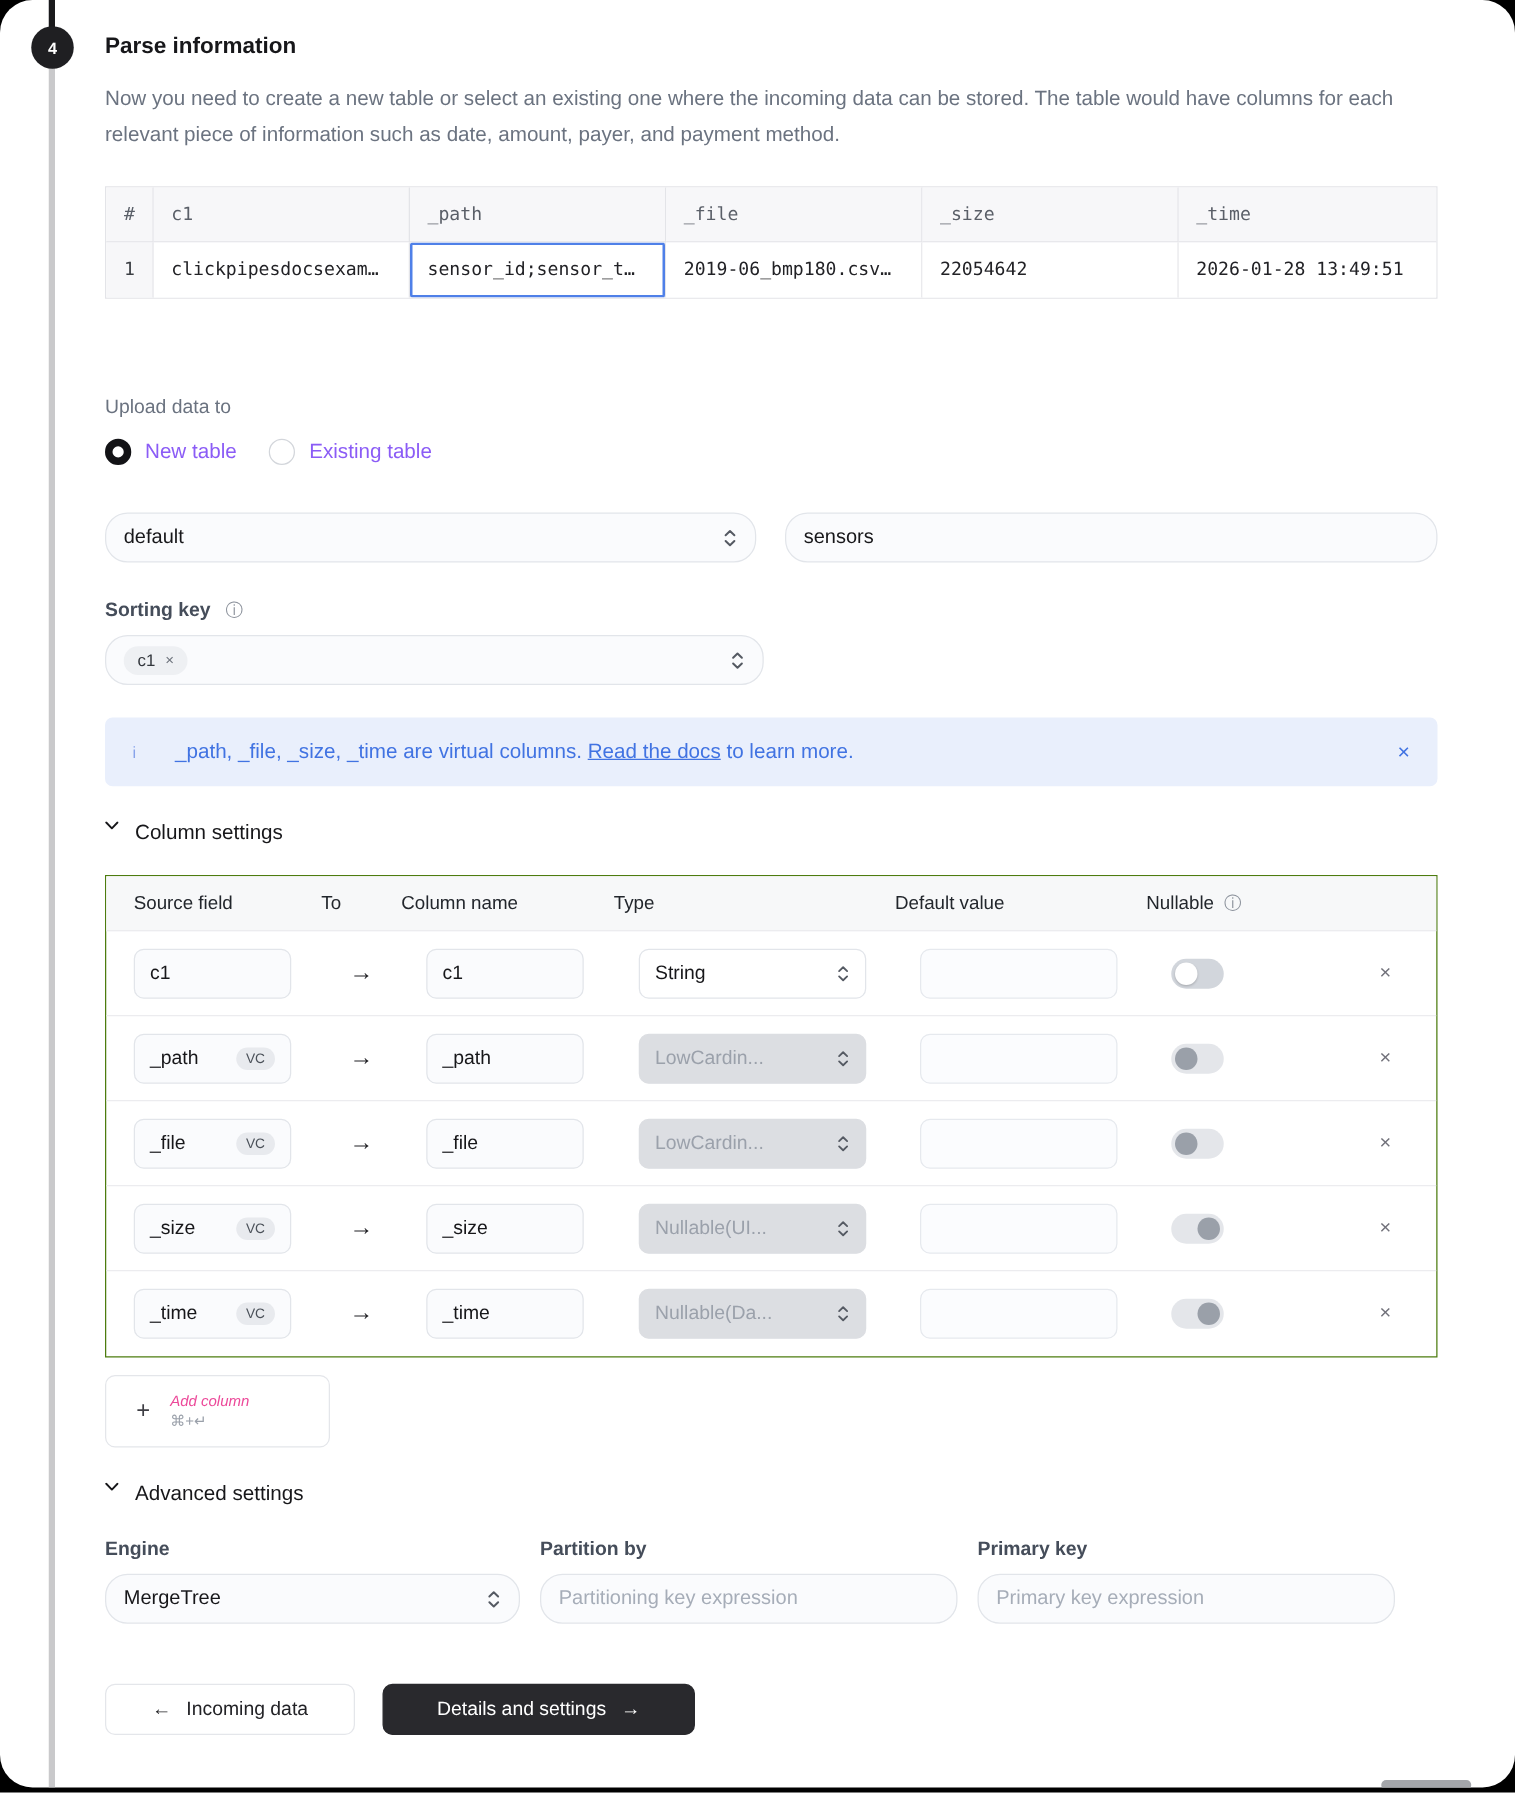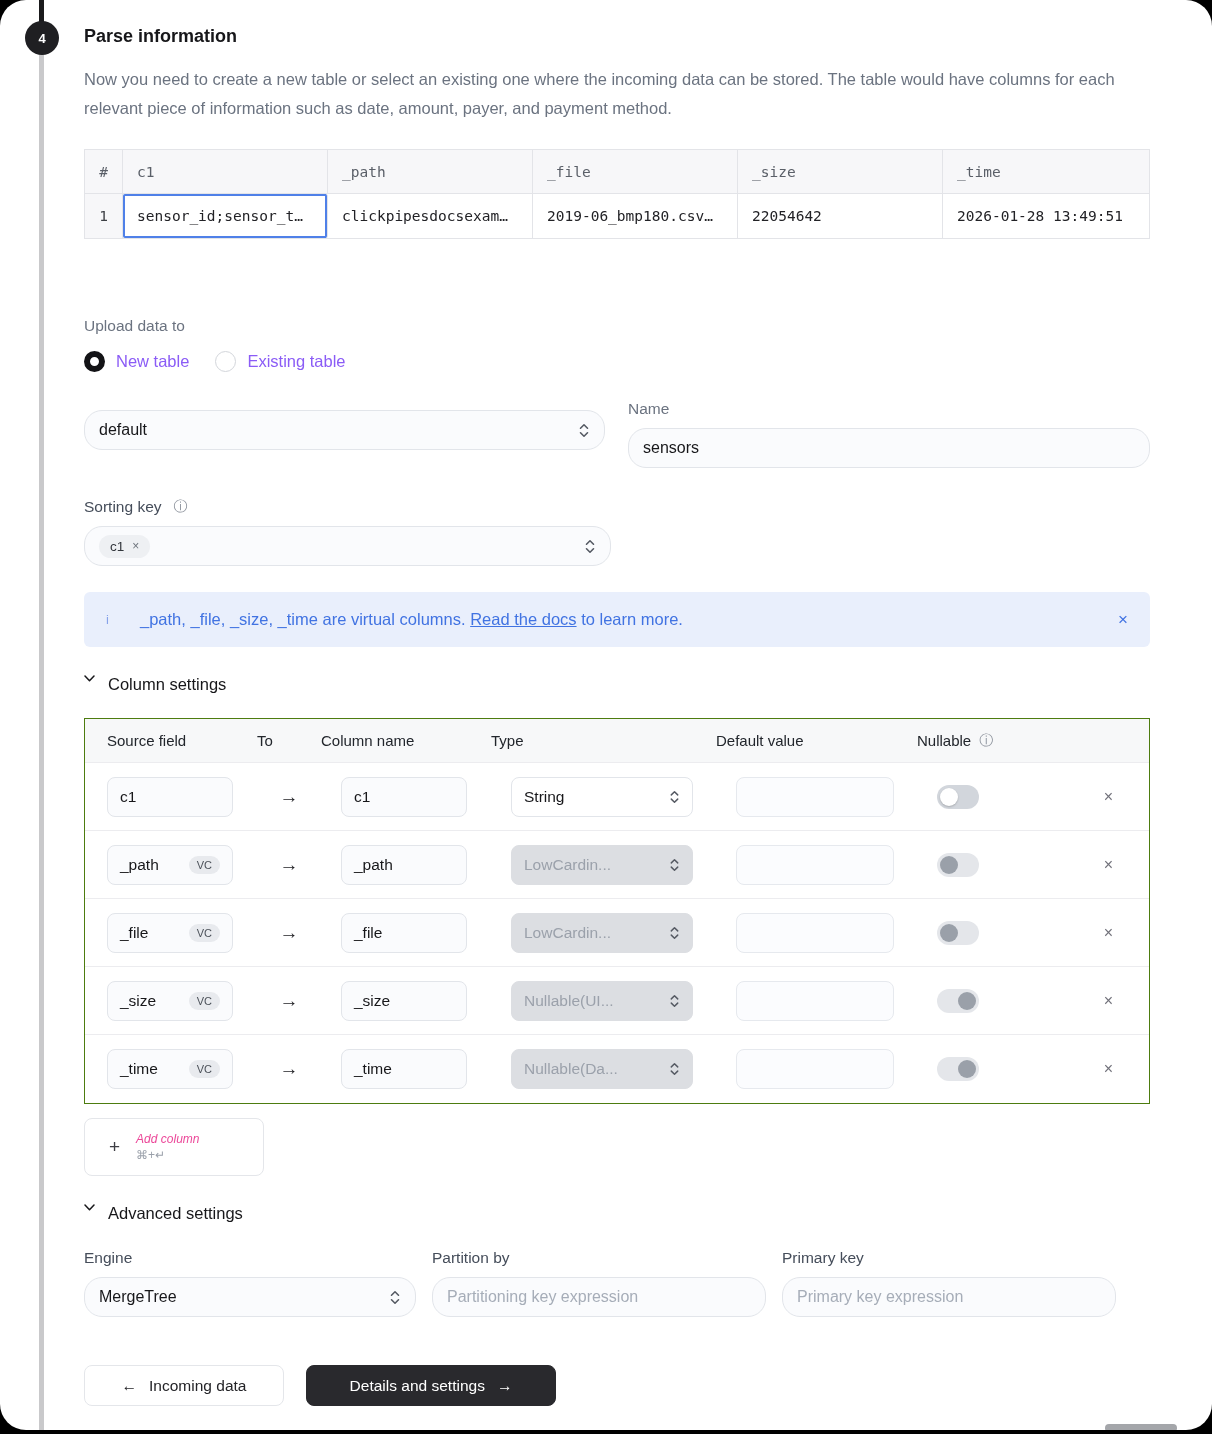--- a/index.html
+++ b/index.html
@@ -21,21 +21,21 @@
   .ptable { margin-top:26px; display:grid; grid-template-columns:38px 205px 205px 205px 205px 1fr; border:1px solid #e3e4e8; font-family:"DejaVu Sans Mono","Liberation Mono",monospace; font-size:14.5px; }
   .pcell { height:44px; display:flex; align-items:center; padding:0 14px; border-right:1px solid #e3e4e8; white-space:nowrap; overflow:hidden; }
   .pcell:nth-child(6n) { border-right:none; }
   .phead { background:#f7f7f9; color:#5a5f68; border-bottom:1px solid #e3e4e8; }
   .pnum { justify-content:center; padding:0 4px; }
   .pdata { color:#222226; background:#fff; }
   .pdata.pnum { background:#f7f7f9; color:#3c3f44; }
   .pcell.selected { box-shadow: inset 0 0 0 2px #4f80e8; border-radius:2px; }
 
   .field-label { font-size:15.5px; color:#6b7380; }
-  .field-label-strong { font-size:15.5px; color:#454d5a; font-weight:400; }
+  .field-label-strong { font-size:15.5px; color:#454d5a; font-weight:700; }
 
   .upload-label { margin-top:78px; }
   .radio-row { margin-top:16px; display:flex; align-items:center; gap:26px; }
   .radio-opt { display:flex; align-items:center; gap:11px; font-size:16.5px; color:#8b5cf6; cursor:pointer; }
   .radio { width:21px; height:21px; border-radius:50%; background:#fff; }
   .radio.sel { border:6.5px solid #131316; }
   .radio.unsel { border:1.5px solid #d3d6db; }
 
   .two-col { margin-top:28px; display:flex; gap:23px; }
   .two-col .col1 { width:521px; }
@@ -118,22 +118,22 @@
     <div class="page-desc">Now you need to create a new table or select an existing one where the incoming data can be stored. The table would have columns for each relevant piece of information such as date, amount, payer, and payment method.</div>
 
     <div class="ptable">
       <div class="pcell phead pnum">#</div>
       <div class="pcell phead">c1</div>
       <div class="pcell phead">_path</div>
       <div class="pcell phead">_file</div>
       <div class="pcell phead">_size</div>
       <div class="pcell phead">_time</div>
       <div class="pcell pdata pnum">1</div>
+      <div class="pcell pdata">clickpipesdocsexam…</div>
       <div class="pcell pdata selected">sensor_id;sensor_t…</div>
-      <div class="pcell pdata">clickpipesdocsexam…</div>
       <div class="pcell pdata">2019-06_bmp180.csv…</div>
       <div class="pcell pdata">22054642</div>
       <div class="pcell pdata">2026-01-28 13:49:51</div>
     </div>
 
     <div class="field-label upload-label">Upload data to</div>
     <div class="radio-row">
       <div class="radio-opt">
         <span class="radio sel"></span>
         <span>New table</span>
@@ -148,21 +148,20 @@
       <div class="col1">
         <div class="select-box">
           <span>default</span>
           <svg class="updown" width="12" height="15" viewBox="0 0 12 15">
               <path d="M2.5 5.2 L6 1.8 L9.5 5.2" fill="none" stroke="currentColor" stroke-width="1.6" stroke-linecap="round" stroke-linejoin="round"></path>
               <path d="M2.5 9.8 L6 13.2 L9.5 9.8" fill="none" stroke="currentColor" stroke-width="1.6" stroke-linecap="round" stroke-linejoin="round"></path>
             </svg>
         </div>
       </div>
       <div class="col2">
-        <div class="field-label">Name</div>
         <div class="input-box">
           <input class="raw" value="sensors" style="">
         </div>
       </div>
     </div>
 
     <div class="sorting-label-row">
       <span class="field-label-strong">Sorting key</span>
       <span class="info-glyph">ⓘ</span>
     </div>

